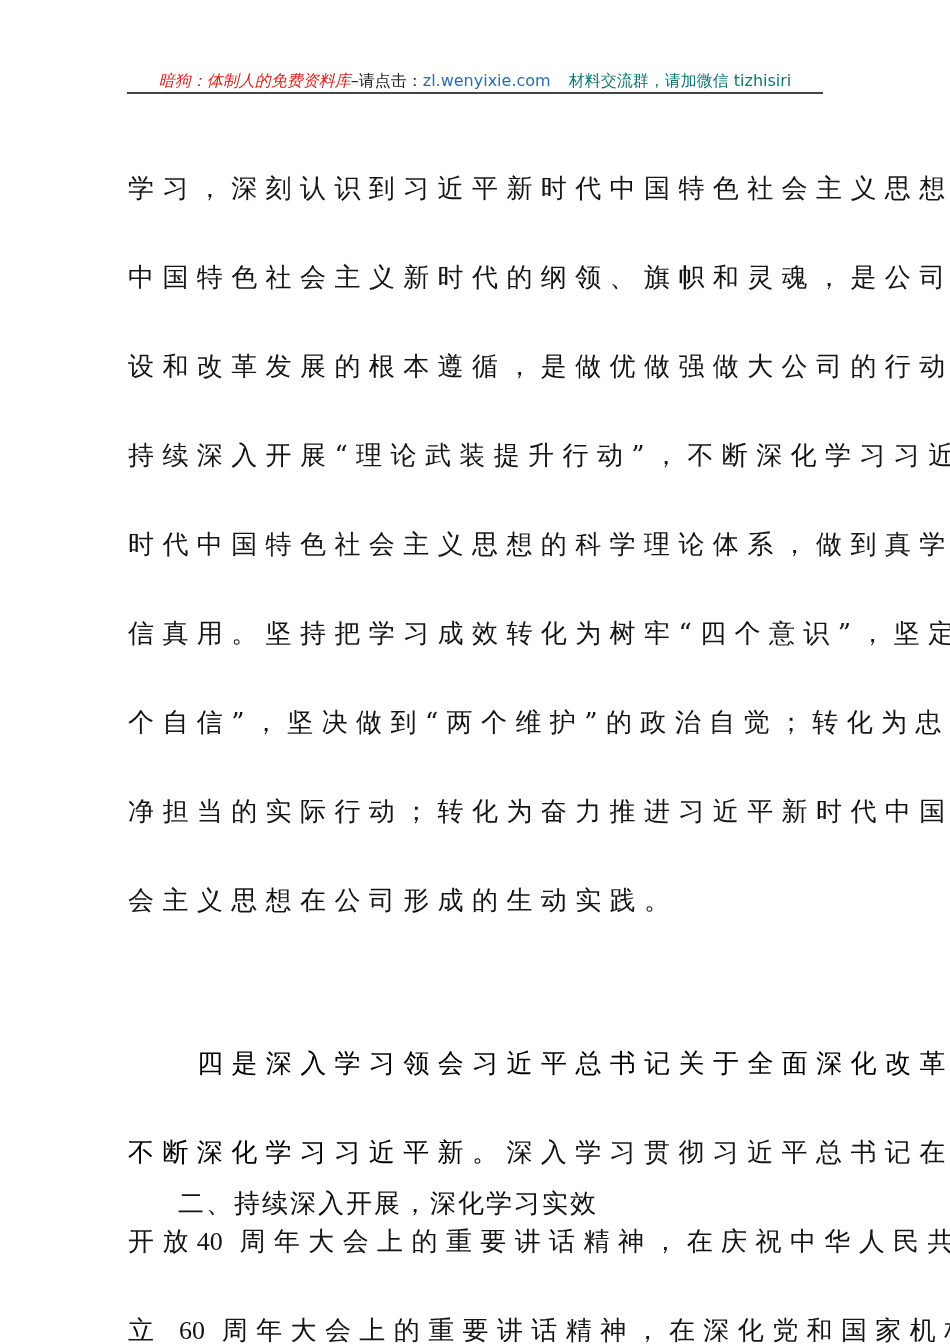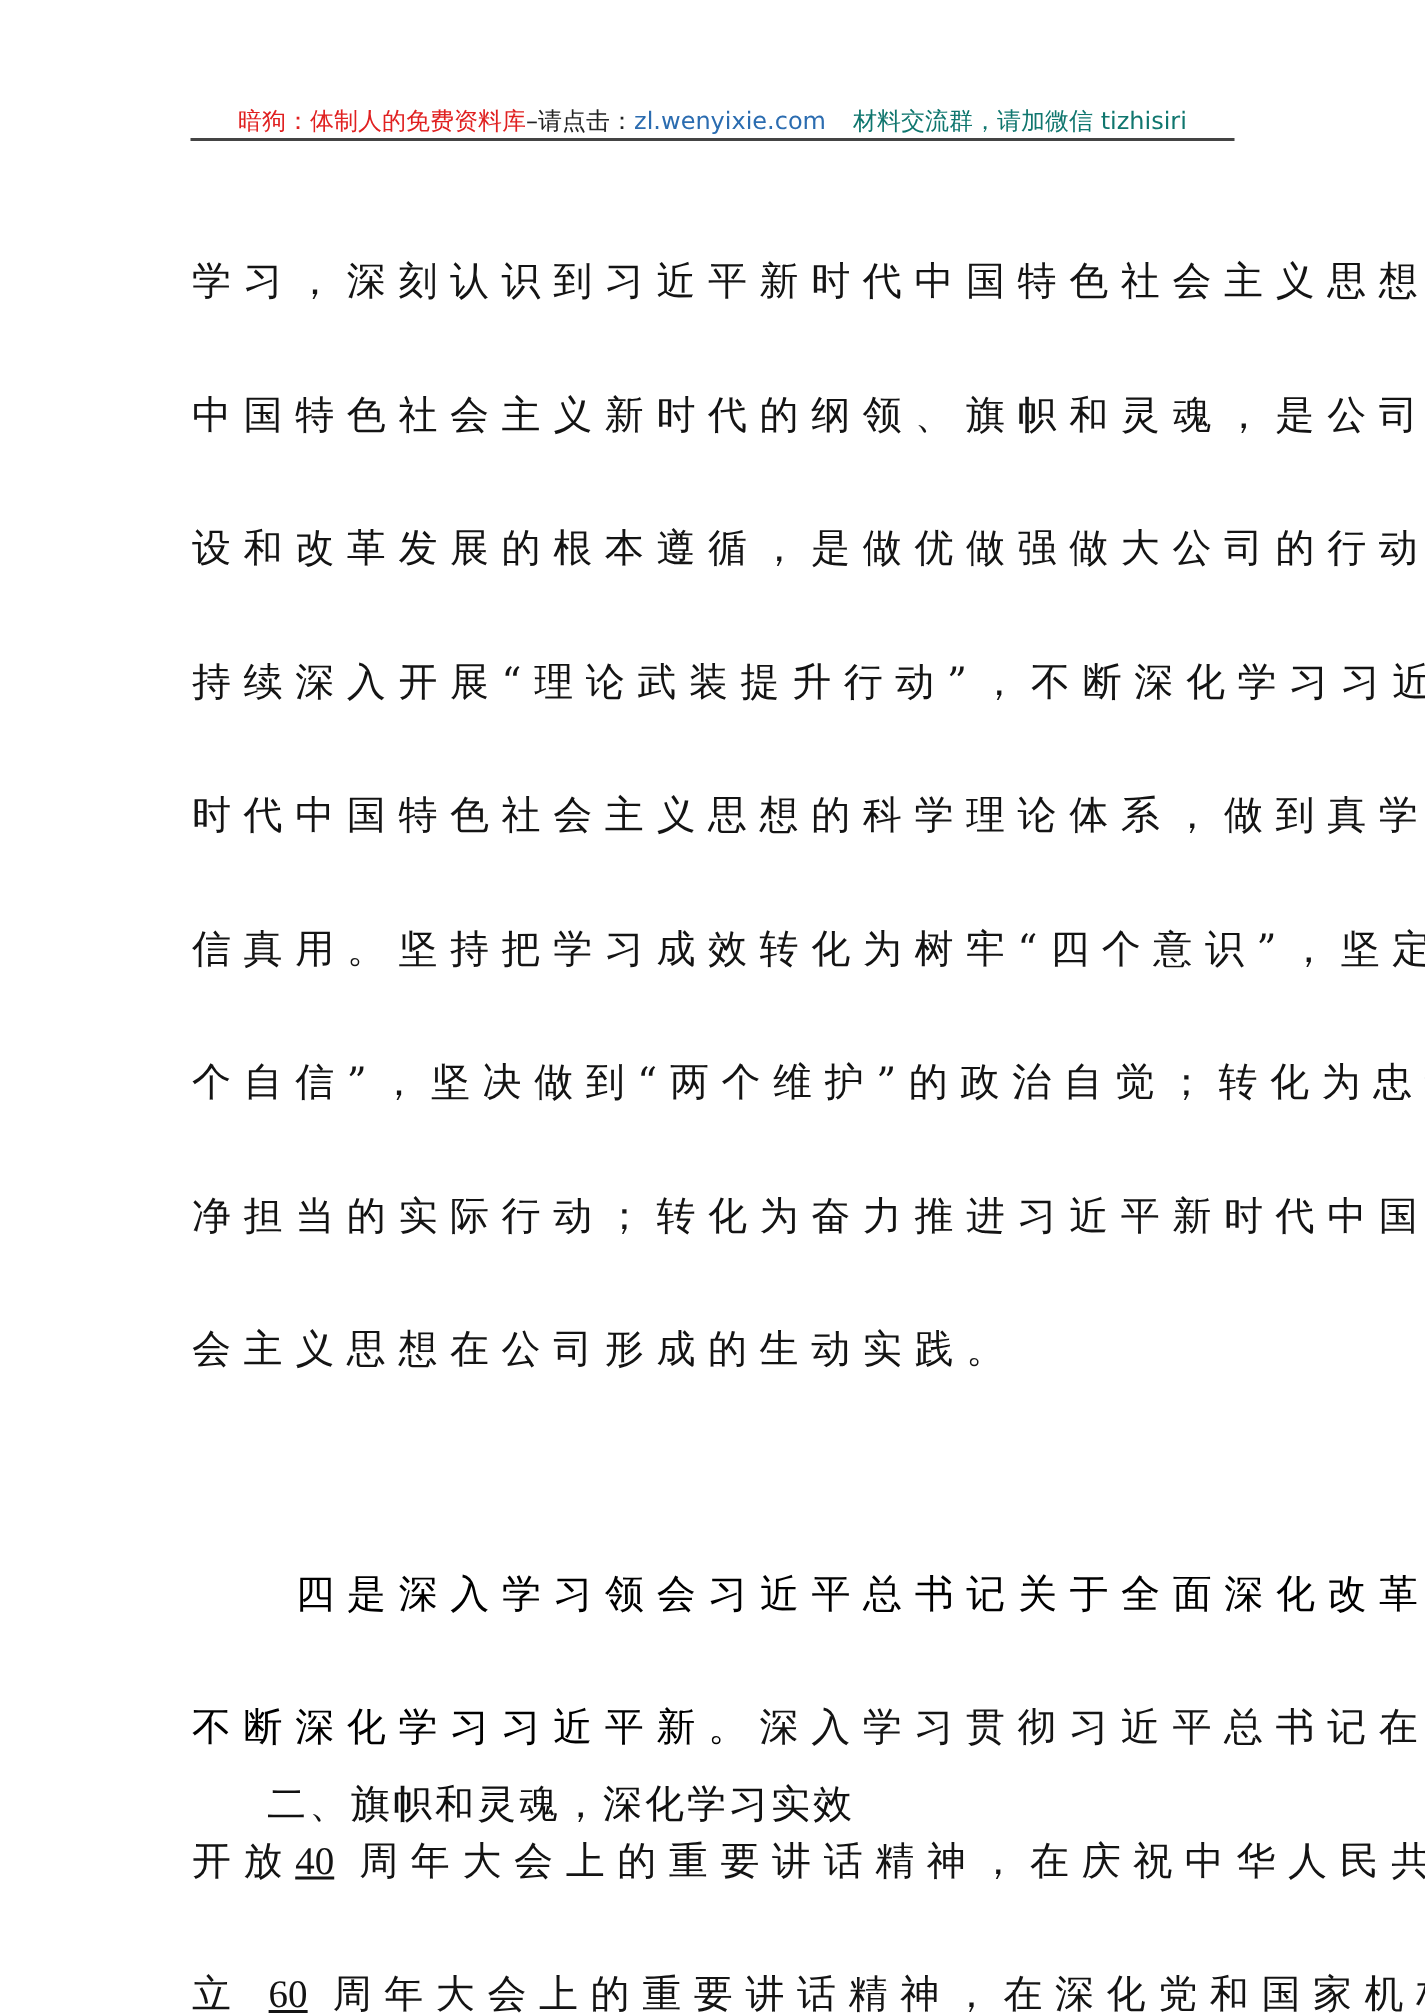--- a/index.html
+++ b/index.html
@@ -19,21 +19,21 @@
       left: 127px;
       top: 70px;
       width: 696px;
       height: 22px;
       text-align: center;
       font-family: "DejaVu Sans", "Liberation Sans", sans-serif;
       font-size: 16px;
       line-height: 22px;
       white-space: nowrap;
     }
-    .page-header .brand { color: #e02020; }
+    .page-header .brand { color: #e02020; font-style: italic; }
     .page-header .prompt { color: #222222; text-align: center; }
     .page-header .link { color: #2b6cb0; text-decoration: none; }
     .page-header .gap { display: inline-block; width: 18px; }
     .page-header .group { color: #0f766e; }
     .header-rule {
       position: absolute;
       left: 127px;
       top: 92px;
       width: 696px;
       height: 2px;
@@ -63,21 +63,20 @@
     .para-gap { height: 30px; }
     .indent { display: inline-block; width: 69px; }
     .lead-in {
       font-family: "DejaVu Serif", "Liberation Serif", serif;
       color: #000000;
       font-weight: normal;
     }
     .latin {
       font-family: "Liberation Serif", serif;
       letter-spacing: 0;
-      text-decoration: underline;
     }
     .section-heading {
       position: absolute;
       left: 178px;
       top: 1183px;
       font-family: "DejaVu Sans", "Liberation Sans", sans-serif;
       font-size: 26px;
       line-height: 40px;
       letter-spacing: 2px;
       color: #111111;
@@ -118,13 +117,13 @@
     
     
     
     
     
     
     
   </div>
 </div>
 
-<div class="section-heading">二、旗帜和灵魂，深化学习实效</div>
+<div class="section-heading">二、持续深入开展，深化学习实效</div>
 
 </body></html>

